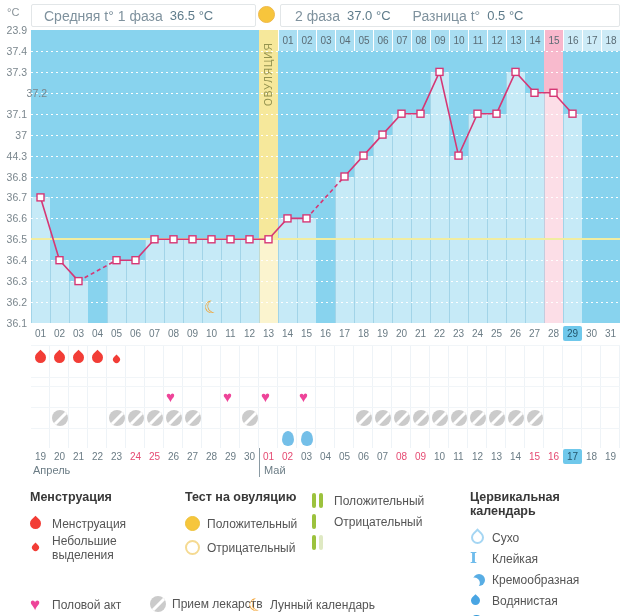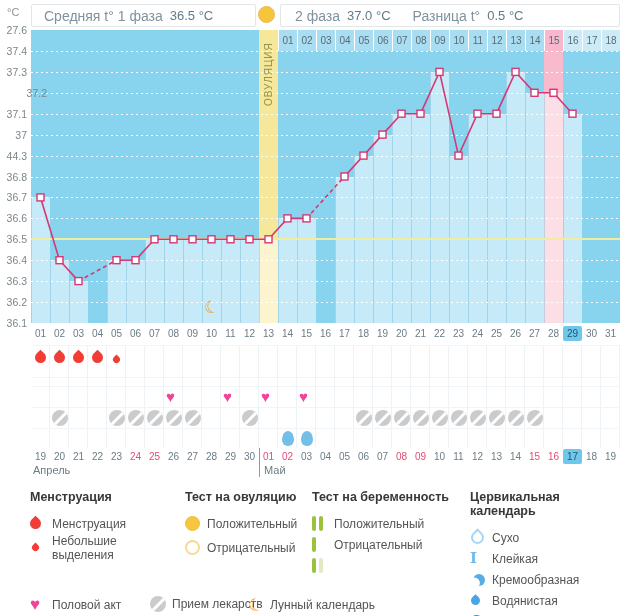--- a/index.html
+++ b/index.html
@@ -145,21 +145,21 @@
         <div style="position: absolute; left: 0px; right: 0px; bottom: 0px; height: 230.214px; background: rgba(255, 255, 255, 0.52); border-left: 1px solid rgba(106, 176, 208, 0.38); box-sizing: border-box;"></div>
       </div>
       <div style="position: absolute; left: 544px; top: 30px; width: 19px; height: 293px; background: rgb(248, 186, 205);">
         <div style="position: absolute; left: 0px; right: 0px; bottom: 0px; height: 230.214px; background: rgba(255, 255, 255, 0.52); border-left: 1px solid rgba(106, 176, 208, 0.38); box-sizing: border-box;"></div>
       </div>
       <div style="position: absolute; left: 563px; top: 30px; width: 19px; height: 293px; background: rgb(136, 211, 238);">
         <div style="position: absolute; left: 0px; right: 0px; bottom: 0px; height: 209.286px; background: rgba(255, 255, 255, 0.52); border-left: 1px solid rgba(106, 176, 208, 0.38); box-sizing: border-box;"></div>
       </div>
       <div style="position: absolute; left: 582px; top: 30px; width: 19px; height: 293px; background: rgb(136, 211, 238);"></div>
       <div style="position: absolute; left: 601px; top: 30px; width: 19px; height: 293px; background: rgb(136, 211, 238);"></div>
-      <div class="ytick" style="top: 24px;">27.6</div>
+      <div class="ytick" style="top: 24px;">23.9</div>
       <div class="ytick" style="top: 44.9286px;">37.4</div>
       <div style="position: absolute; left: 31px; width: 589px; top: 50.9286px; height: 1px; background: repeating-linear-gradient(90deg, rgba(255, 255, 255, 0.95) 0px, rgba(255, 255, 255, 0.95) 2px, transparent 2px, transparent 5px);"></div>
       <div class="ytick" style="top: 65.8571px;">37.3</div>
       <div style="position: absolute; left: 31px; width: 589px; top: 71.8571px; height: 1px; background: repeating-linear-gradient(90deg, rgba(255, 255, 255, 0.95) 0px, rgba(255, 255, 255, 0.95) 2px, transparent 2px, transparent 5px);"></div>
       <div class="ytick" style="top: 86.7857px; padding-left: 20px;">37.2</div>
       <div style="position: absolute; left: 31px; width: 589px; top: 92.7857px; height: 1px; background: repeating-linear-gradient(90deg, rgba(255, 255, 255, 0.95) 0px, rgba(255, 255, 255, 0.95) 2px, transparent 2px, transparent 5px);"></div>
       <div class="ytick" style="top: 107.714px;">37.1</div>
       <div style="position: absolute; left: 31px; width: 589px; top: 113.714px; height: 1px; background: repeating-linear-gradient(90deg, rgba(255, 255, 255, 0.95) 0px, rgba(255, 255, 255, 0.95) 2px, transparent 2px, transparent 5px);"></div>
       <div class="ytick" style="top: 128.643px;">37</div>
       <div style="position: absolute; left: 31px; width: 589px; top: 134.643px; height: 1px; background: repeating-linear-gradient(90deg, rgba(255, 255, 255, 0.95) 0px, rgba(255, 255, 255, 0.95) 2px, transparent 2px, transparent 5px);"></div>
@@ -360,21 +360,20 @@
           <span>Положительный</span>
         </div>
       <div class="litem" style="margin-top:3px;">
           <span class="lic">
             <span class="circ" style="width:15px;height:15px;background:#fff;border:2px solid #f5da92;"></span>
           </span>
           <span>Отрицательный</span>
         </div>
     </div>
     <div class="lsec" style="left:312px;width:150px;">
-      <div class="lhead">Тест на беременность</div>
       <div class="litem">
           <span class="lic">
             <span class="barz">
               <span class="bar"></span>
               <span class="bar"></span>
             </span>
           </span>
           <span>Положительный</span>
         </div>
       <div class="litem">

